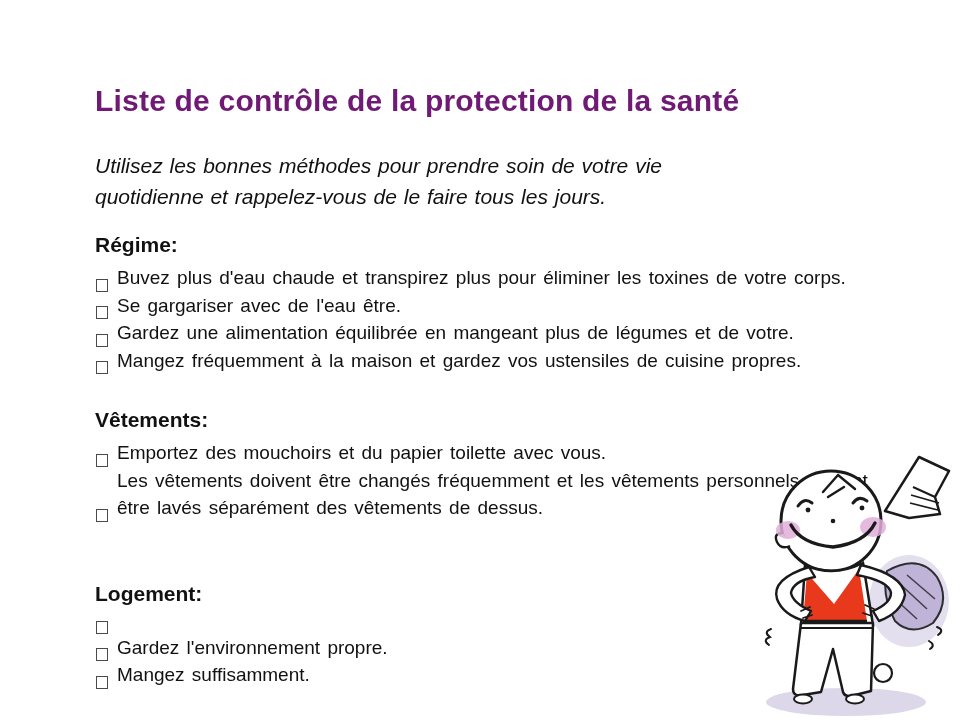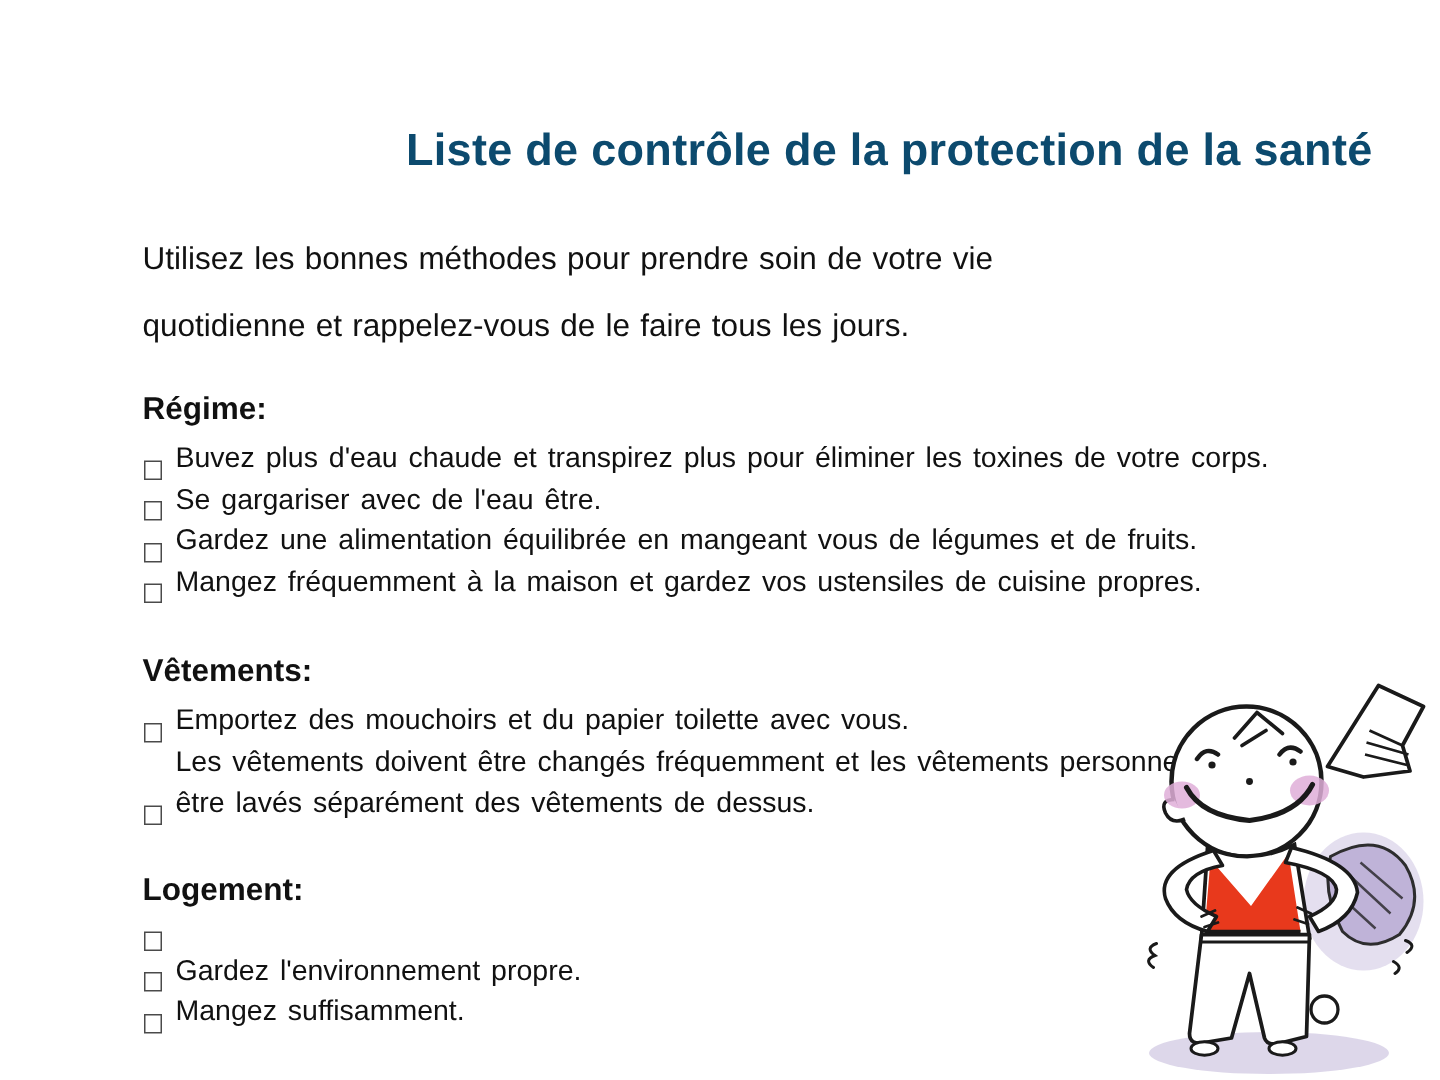--- a/index.html
+++ b/index.html
@@ -12,26 +12,27 @@
     color:#111;
   }
   .content{position:absolute;left:95px;top:84px;width:820px;}
   .title{
     font-size:30px;font-weight:bold;letter-spacing:.2px;
     margin:0 0 0 0;
   }
   .intro{
     margin-top:32px;
     width:630px;
-    font-size:21px;line-height:45px;
+    font-size:21px;line-height:31px;
     word-spacing:1px;
+    font-style:italic;
   }
   .section{margin-top:16px;}
   .section.v{margin-top:34px;}
-  .section.l{margin-top:32px;}
+  .section.l{margin-top:60px;}
   .section h2{
     margin:0 0 7px 0;
     font-size:21px;font-weight:bold;
   }
   .item{
     display:flex;align-items:flex-end;
     font-size:19px;line-height:27.5px;
     word-spacing:2px;
     width:800px;
   }
@@ -46,37 +47,37 @@
     position:absolute;left:741px;top:451px;
     width:215px;height:268px;
   }
 </style>
 </head>
 <body>
 
 <div class="slide">
   <div class="content">
 
-    <h1 class="title" style="color: #0c4a6e; text-align: right;">Liste de contrôle de la protection de la santé</h1>
+    <h1 class="title" style="color: #701a75;">Liste de contrôle de la protection de la santé</h1>
 
     <p class="intro">Utilisez les bonnes méthodes pour prendre soin de votre vie quotidienne et rappelez-vous de le faire tous les jours.</p>
 
     <div class="section">
       <h2>Régime:</h2>
       <div class="item">
         <span class="cb"></span>
         <span>Buvez plus d'eau chaude et transpirez plus pour éliminer les toxines de votre corps.</span>
       </div>
       <div class="item">
         <span class="cb"></span>
         <span>Se gargariser avec de l'eau être.</span>
       </div>
       <div class="item">
         <span class="cb"></span>
-        <span>Gardez une alimentation équilibrée en mangeant vous de légumes et de fruits.</span>
+        <span>Gardez une alimentation équilibrée en mangeant plus de légumes et de votre.</span>
       </div>
       <div class="item">
         <span class="cb"></span>
         <span>Mangez fréquemment à la maison et gardez vos ustensiles de cuisine propres.</span>
       </div>
     </div>
 
     <div class="section v">
       <h2>Vêtements:</h2>
       <div class="item">

